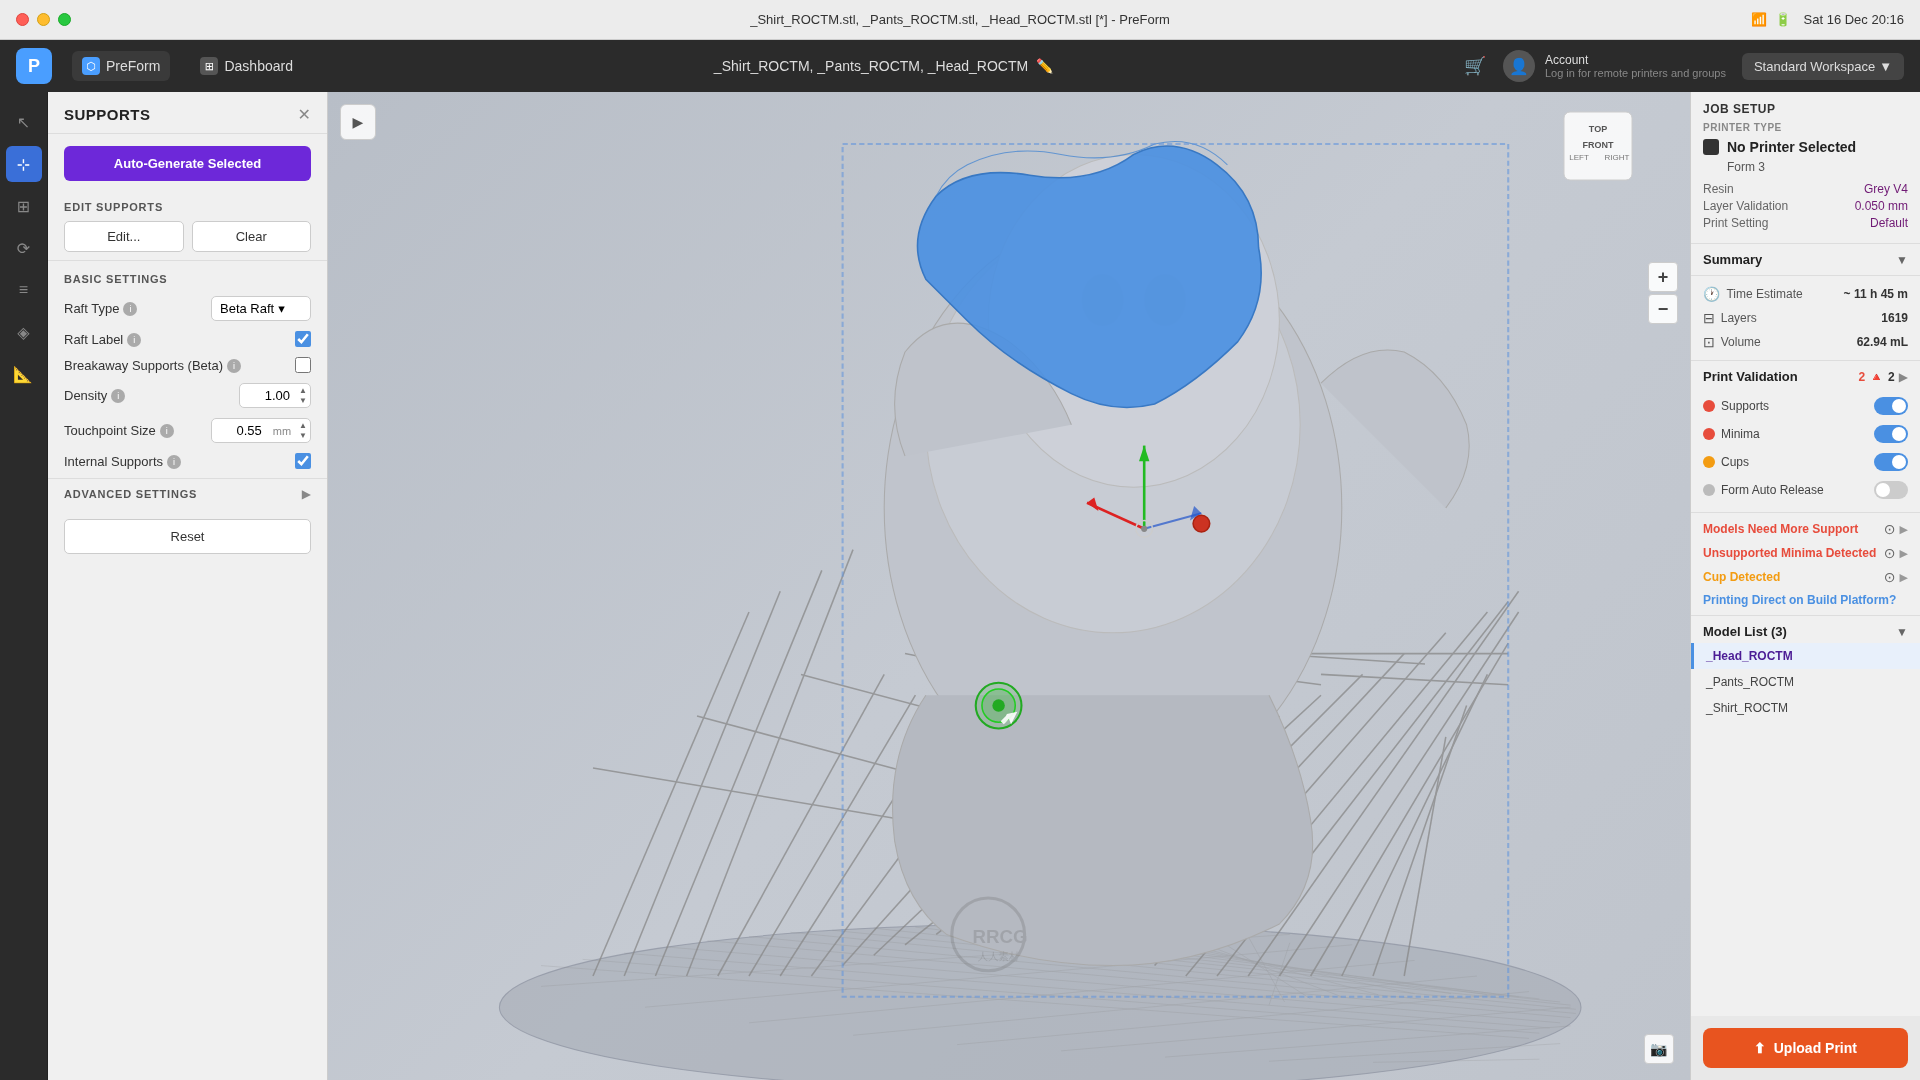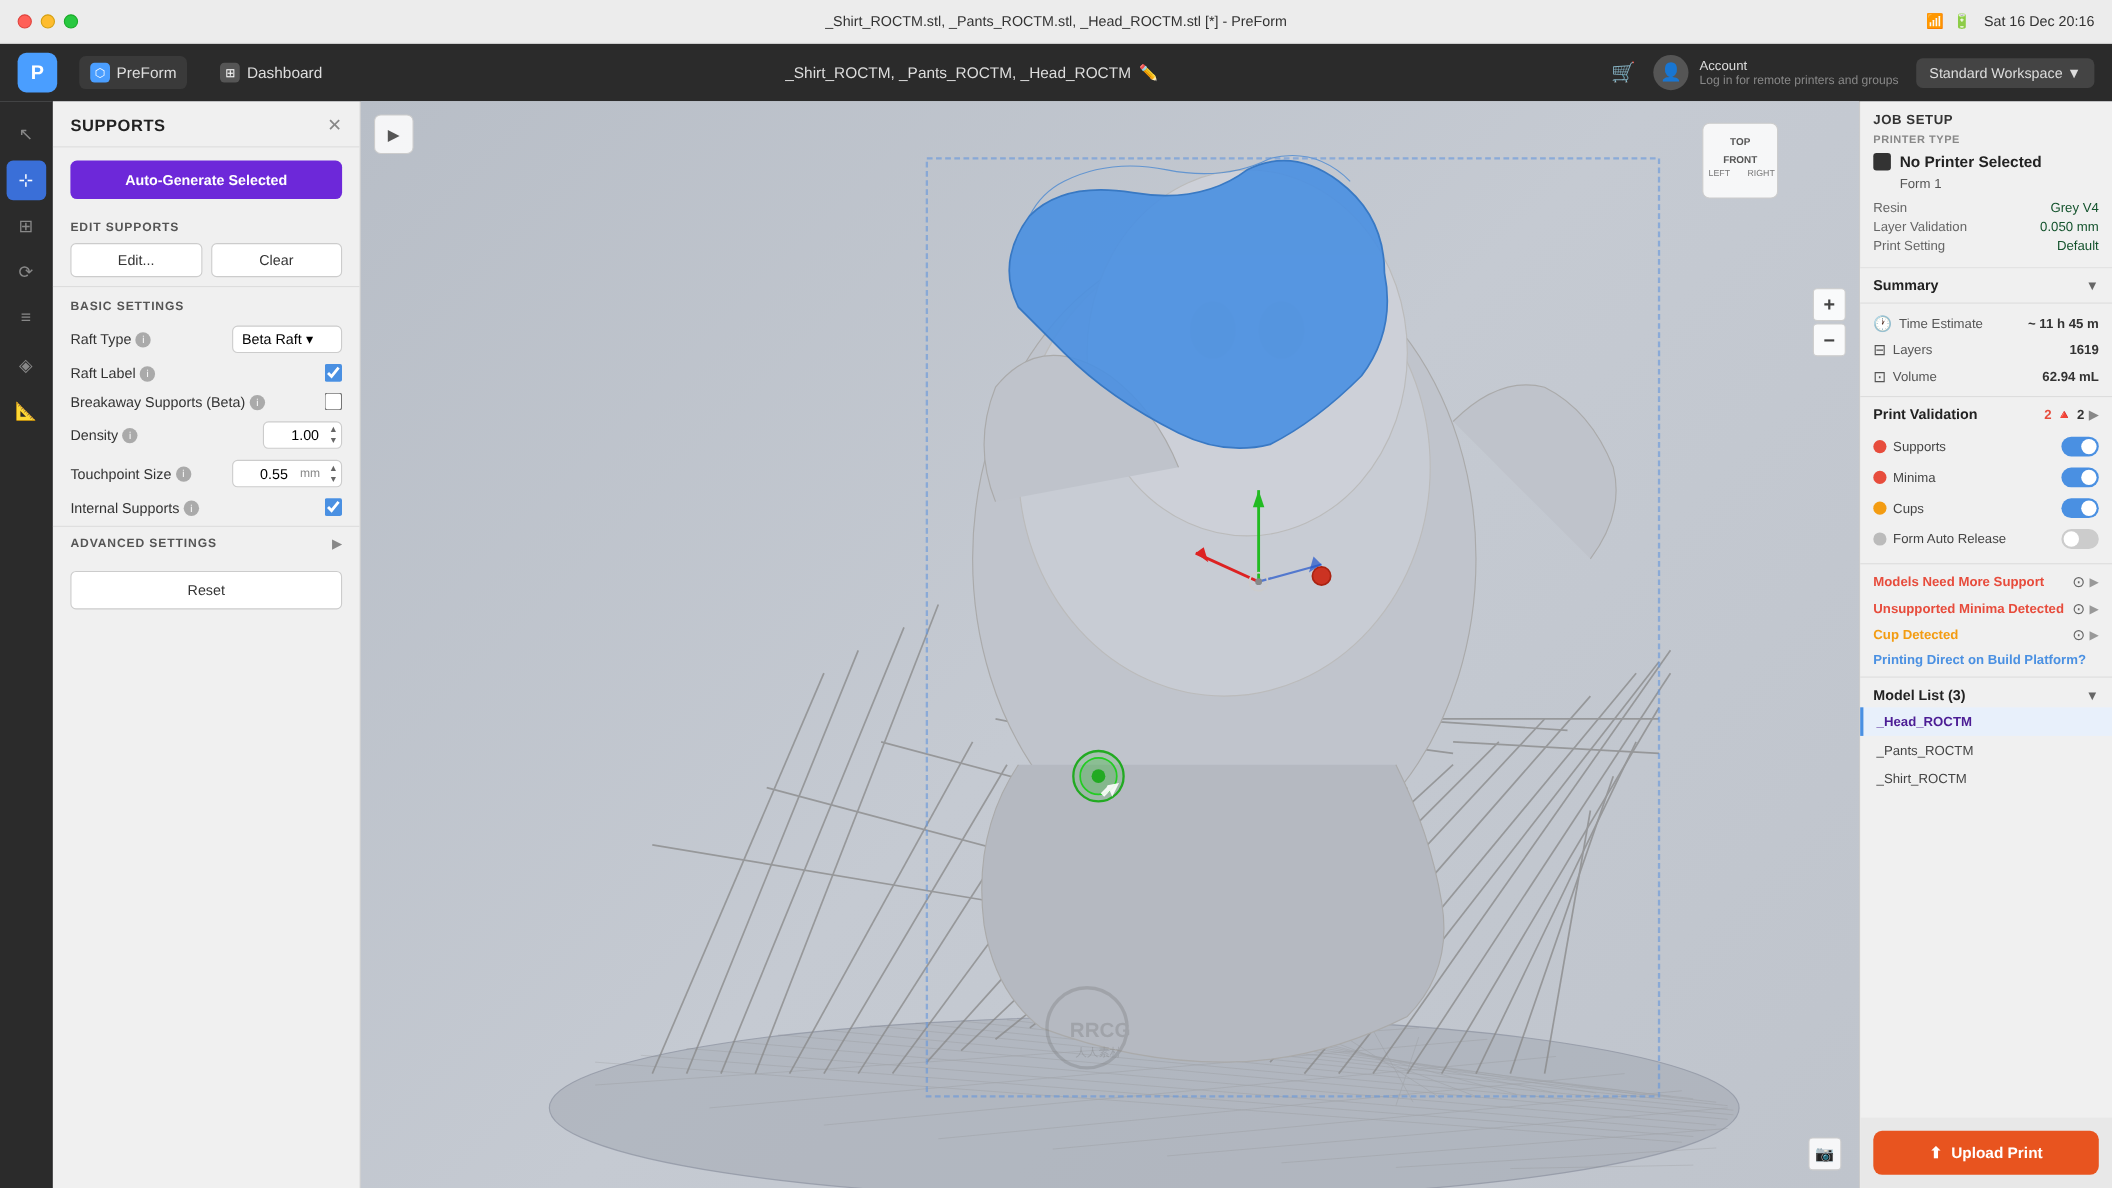--- a/index.html
+++ b/index.html
@@ -473,21 +473,21 @@
       justify-content: space-between;
       align-items: center;
       margin-bottom: 3px;
     }
     .spec-label {
       font-size: 12px;
       color: #666;
     }
     .spec-value {
       font-size: 12px;
-      color: #14532d;
+      color: #701a75;
       font-weight: 500;
     }
 
     
     .summary-header {
       display: flex;
       align-items: center;
       justify-content: space-between;
       padding: 8px 12px;
       background: #f0f0f0;
@@ -666,21 +666,21 @@
       display: flex;
       align-items: center;
       justify-content: center;
       gap: 8px;
     }
 
     
     .nav-cube-3d {
       position: absolute;
       top: 10px;
-      right: 64px;
+      right: 48px;
       width: 88px;
       height: 88px;
       perspective: 200px;
       display: flex;
       align-items: center;
       justify-content: center;
     }
 
     
     .viewport-svg {
@@ -1022,21 +1022,21 @@
 
     <div class="right-section">
       <div class="right-section-header">
         <span class="right-section-title">Job Setup</span>
       </div>
       <div class="printer-type-label">PRINTER TYPE</div>
       <div class="printer-name-row">
         <div class="printer-color-dot"></div>
         <span class="printer-name">No Printer Selected</span>
       </div>
-      <div class="printer-model">Form 1</div>
+      <div class="printer-model">Form 3</div>
       <div class="spec-row">
         <span class="spec-label">Resin</span>
         <span class="spec-value">Grey V4</span>
       </div>
       <div class="spec-row">
         <span class="spec-label">Layer Validation</span>
         <span class="spec-value">0.050 mm</span>
       </div>
       <div class="spec-row">
         <span class="spec-label">Print Setting</span>

